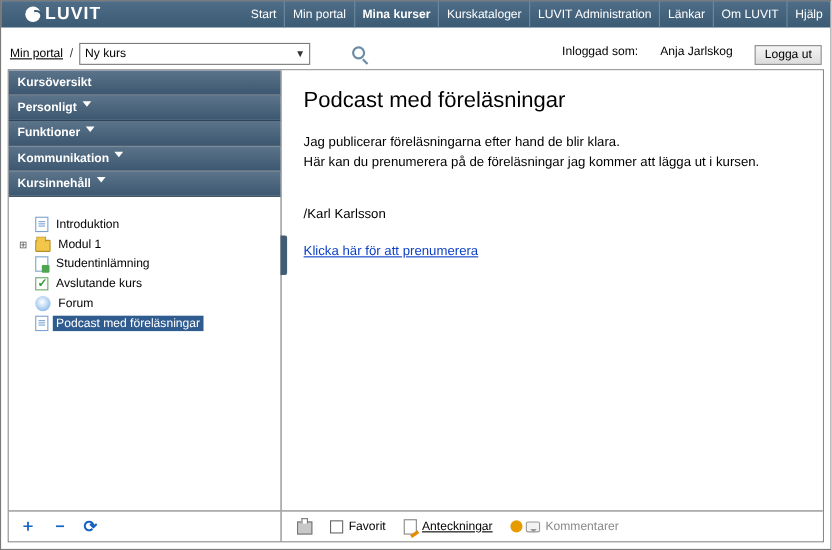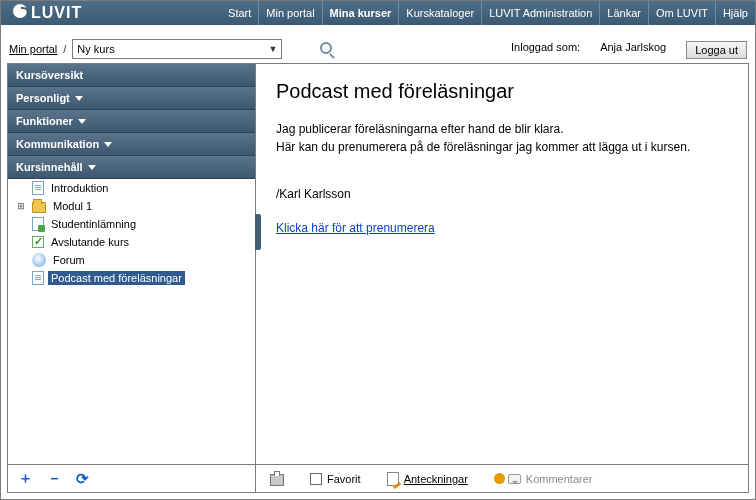--- a/index.html
+++ b/index.html
@@ -1,21 +1,21 @@
 <!DOCTYPE html>
 <html><head>
 <meta charset="utf-8">
 <style>
   html,body{margin:0;padding:0;font-family:Verdana,Arial,sans-serif;font-size:11px;color:#000;background:#fff}
   *{box-sizing:border-box}
   .app{width:756px;height:500px;border:1px solid #7a7a7a;position:relative;background:#fff;overflow:hidden}
 
   
   .topbar{height:24px;background:linear-gradient(#4f6d86,#3b5a74);display:flex;align-items:center;color:#fff;font-size:11px}
-  .logo{display:flex;align-items:flex-start;gap:4px;padding:0 12px;font-weight:bold;font-size:16px;letter-spacing:1px}
+  .logo{display:flex;align-items:center;gap:4px;padding:0 22px;font-weight:bold;font-size:16px;letter-spacing:1px}
   .logo-mark{width:14px;height:14px;border-radius:50%;background:#fff;position:relative}
   .logo-mark::after{content:"";position:absolute;right:-2px;top:3px;width:6px;height:6px;border:2px solid #3b5a74;border-left:none;border-bottom:none;border-radius:0 6px 0 0}
   .topnav{margin-left:auto;display:flex;align-items:center;height:100%}
   .topnav span{padding:0 7px;border-left:1px solid #6c8aa0;height:100%;display:flex;align-items:center;cursor:pointer;white-space:nowrap}
   .topnav span:first-child{border-left:none}
   .topnav .active{font-weight:bold}
 
   
   .toolbar{height:38px;display:flex;align-items:flex-end;padding:0 8px 4px 8px;gap:6px}
   .toolbar .left{display:flex;align-items:center;gap:6px}
@@ -23,44 +23,44 @@
   .toolbar .sep{color:#333}
   .course-select{width:210px;height:20px;border:1px solid #7a7a7a;background:#fff;padding:0 4px;font-size:11px;display:flex;align-items:center;justify-content:space-between;cursor:pointer}
   .course-select .arrow{font-size:9px;color:#333}
   .magnifier{margin-left:32px;cursor:pointer}
   .toolbar .right{margin-left:auto;display:flex;align-items:flex-start;gap:20px}
   .logout-btn{border:1px solid #888;background:linear-gradient(#f5f5f5,#dcdcdc);padding:2px 8px;cursor:pointer;font-size:11px;}
 
   
   .main{position:absolute;top:62px;left:6px;right:6px;bottom:6px;display:flex;border:1px solid #7a7a7a}
   .sidebar{width:248px;display:flex;flex-direction:column;border-right:1px solid #7a7a7a;background:#fff;position:relative}
-  .sidehdr{background:linear-gradient(#5b748a,#3c5770);color:#fff;font-weight:bold;font-size:11px;padding:5px 8px;border-bottom:1px solid #2f4456;cursor:pointer;display:flex;align-items:center;gap:5px}
+  .sidehdr{background:linear-gradient(#5b748a,#3c5770);color:#fff;font-weight:bold;font-size:11px;padding:5px 8px;border-bottom:1px solid #2f4456;cursor:pointer;display:flex;gap:5px}
   .caret{width:0;height:0;border-left:4px solid transparent;border-right:4px solid transparent;border-top:5px solid #fff;display:inline-block}
-  .tree{flex:1;overflow:auto;padding:0 2px}
+  .tree{flex:1;overflow:auto;padding:16px 2px}
   .tree-row{display:flex;align-items:center;gap:4px;padding:2px 2px 2px 4px;white-space:nowrap;cursor:pointer}
   .tree-indent{display:inline-block;width:14px;text-align:center;color:#555;font-size:9px}
   .tree-label{padding:1px 3px}
   .tree-row.selected .tree-label{background:#2f5b8f;color:#fff}
   .side-bottom{border-top:1px solid #7a7a7a;height:28px;display:flex;align-items:center;gap:14px;padding:0 10px}
   .side-bottom span{cursor:pointer;font-size:15px;font-weight:bold}
   .plus{color:#1462c4}
   .minus{color:#1462c4}
   .refresh{color:#1462c4;font-size:13px}
 
   
   .splitter{position:absolute;right:-6px;top:150px;width:6px;height:36px;background:#415c73;cursor:ew-resize;border-radius:0 2px 2px 0}
 
   
   .content{flex:1;display:flex;flex-direction:column;background:#fff}
   .content-body{flex:1;padding:16px 20px 10px 20px;overflow:auto}
   .content-body h1{font-size:20px;font-weight:normal;margin:0 0 18px 0;font-family:Arial,sans-serif}
   .content-body p{margin:0 0 2px 0;font-size:12px;line-height:1.35}
   .content-body .sig{margin-top:31px;font-size:12px}
   .content-body a.sub{display:inline-block;margin-top:16px;color:#0b3fc4;text-decoration:underline;font-size:12px}
-  .content-bottom{border-top:1px solid #7a7a7a;height:28px;display:flex;align-items:center;gap:26px;padding:0 14px;font-size:11px}
+  .content-bottom{border-top:1px solid #7a7a7a;height:28px;display:flex;align-items:center;gap:16px;padding:0 14px;font-size:11px}
   .content-bottom .item{display:flex;align-items:center;gap:5px;cursor:pointer}
   .content-bottom .muted{color:#8a8a8a;cursor:default}
   .ul{text-decoration:underline}
 
   
   .ic{width:14px;height:14px;display:inline-block;flex:none}
   .ic-page{width:12px;height:14px;border:1px solid #7aa3cf;background:#fff;position:relative}
   .ic-page::before{content:"";position:absolute;left:2px;right:2px;top:3px;height:1px;background:#7aa3cf;box-shadow:0 2px 0 #7aa3cf,0 4px 0 #7aa3cf}
   .ic-folder{width:14px;height:11px;background:#f2c54b;border:1px solid #b8902a;border-radius:1px;position:relative;top:1px}
   .ic-folder::before{content:"";position:absolute;left:0;top:-4px;width:7px;height:4px;background:#f2c54b;border:1px solid #b8902a;border-bottom:none;border-radius:1px 1px 0 0}

